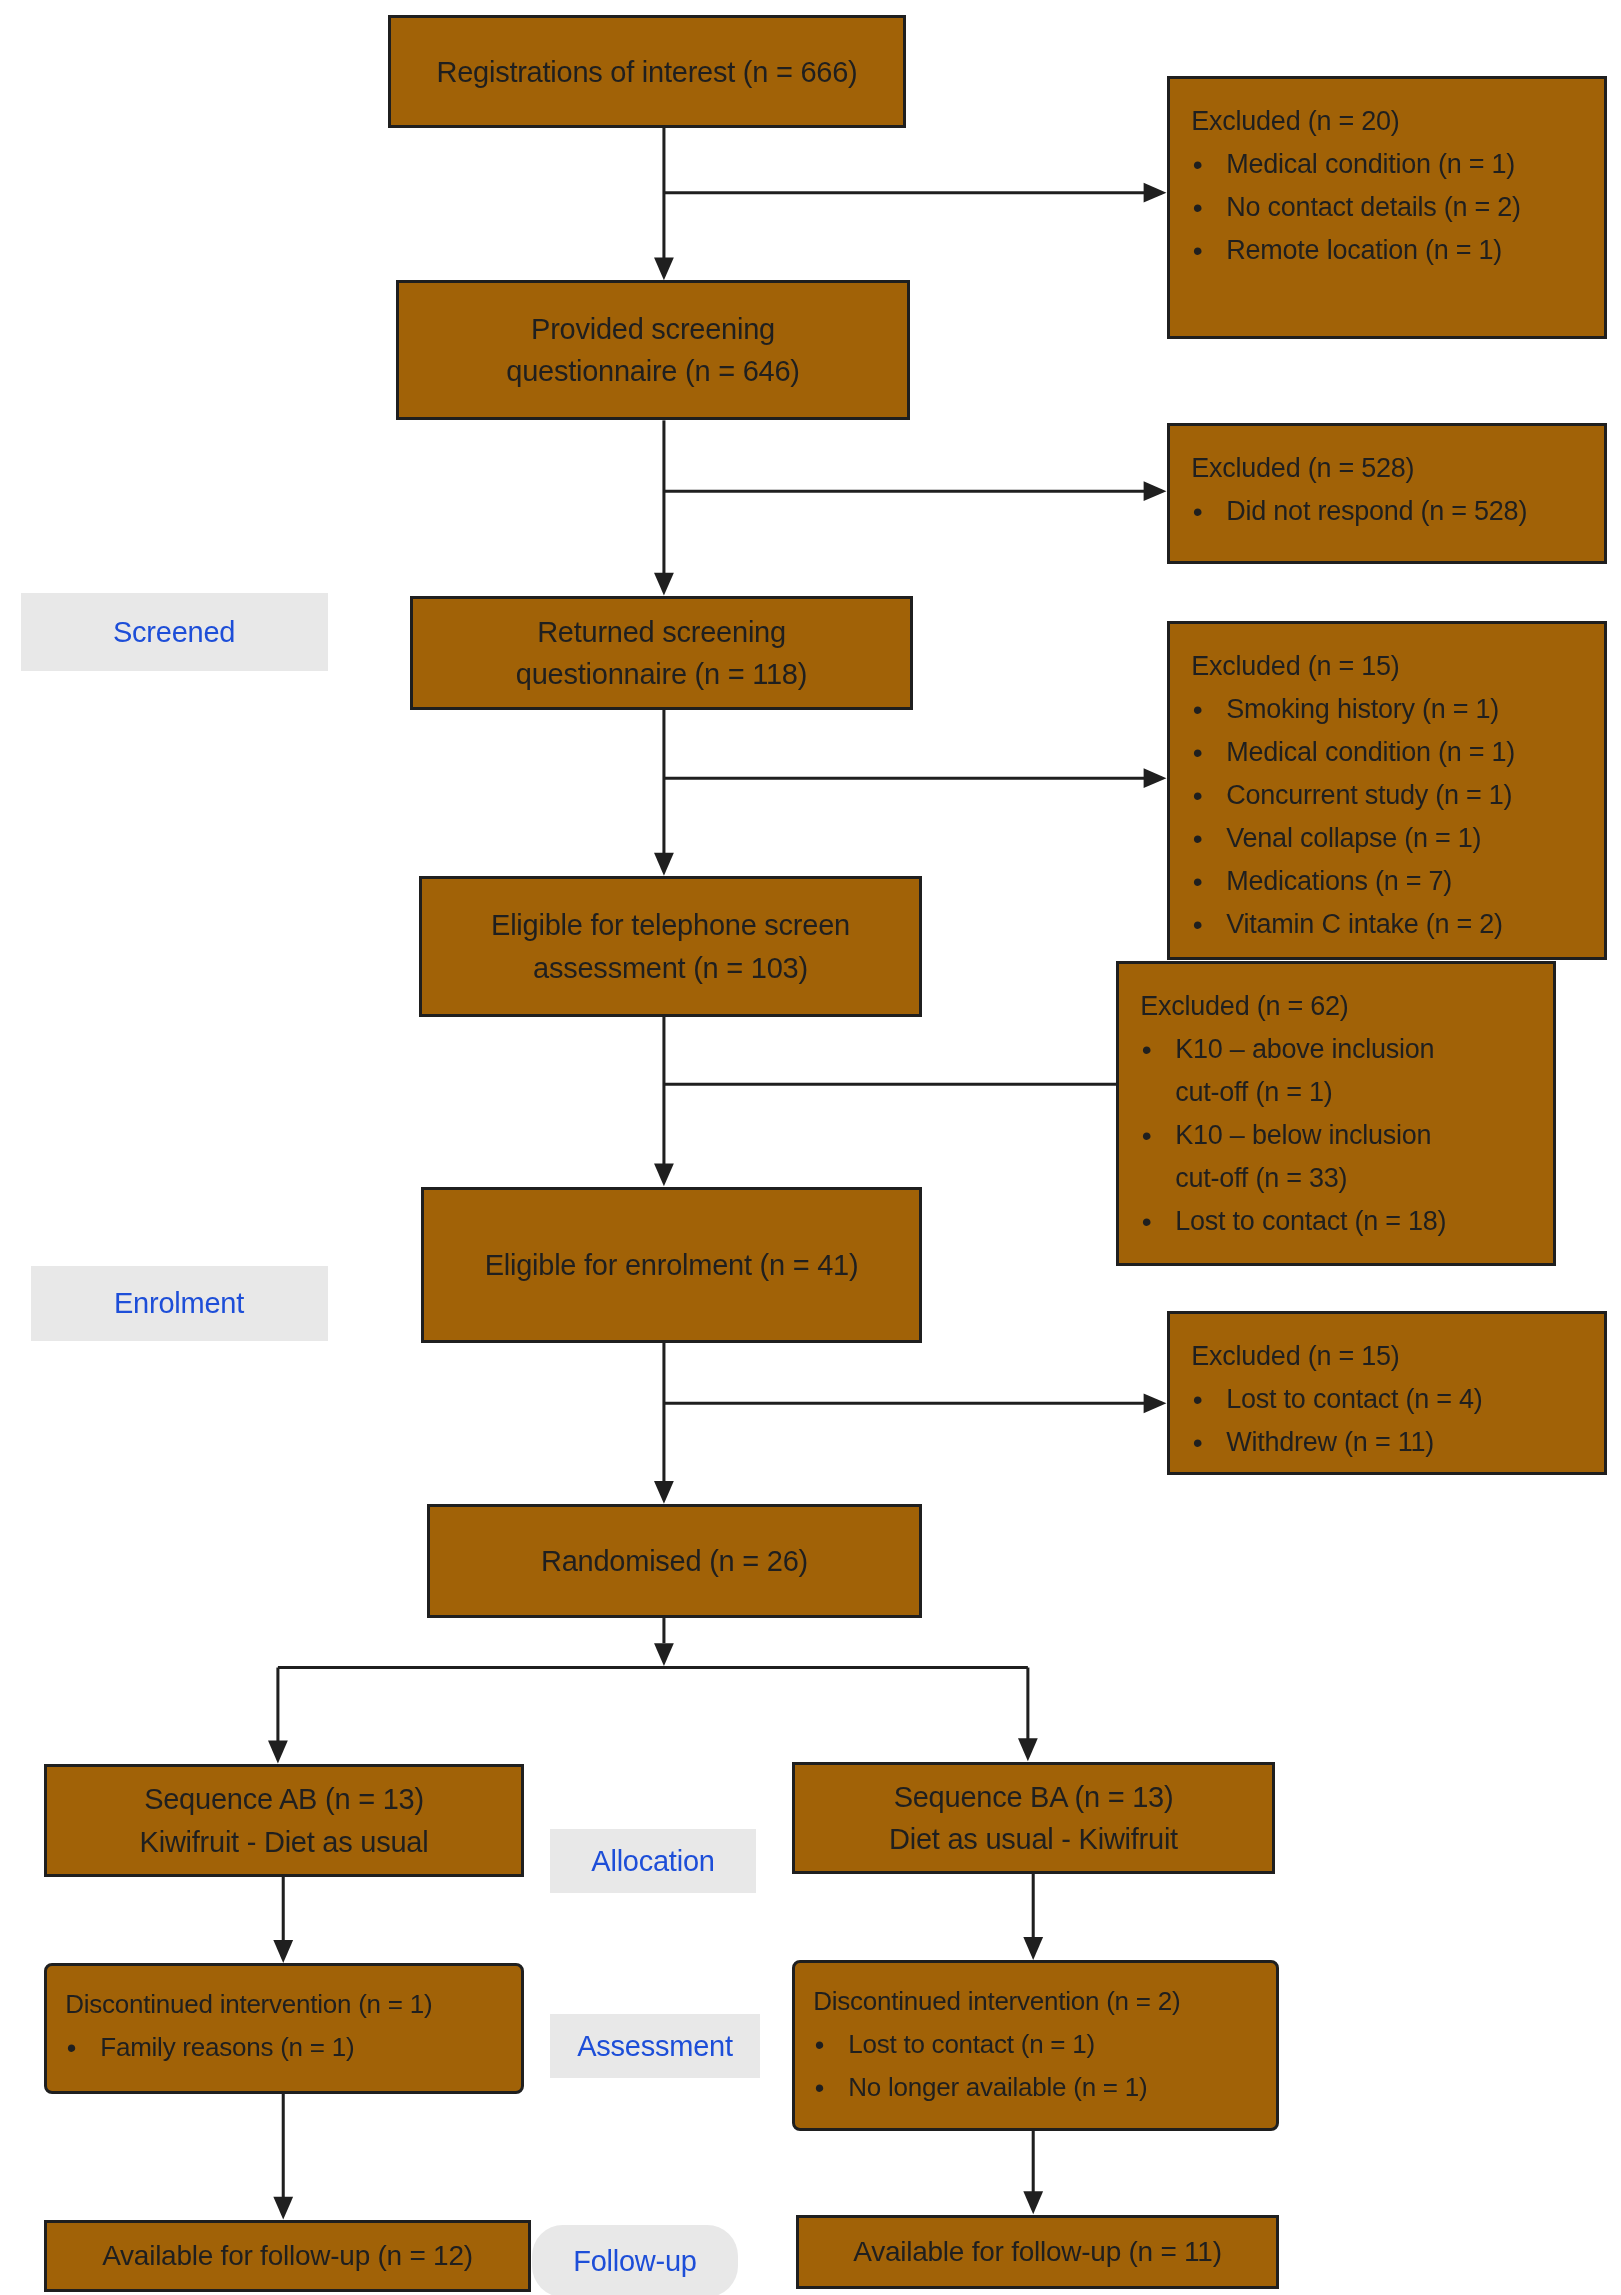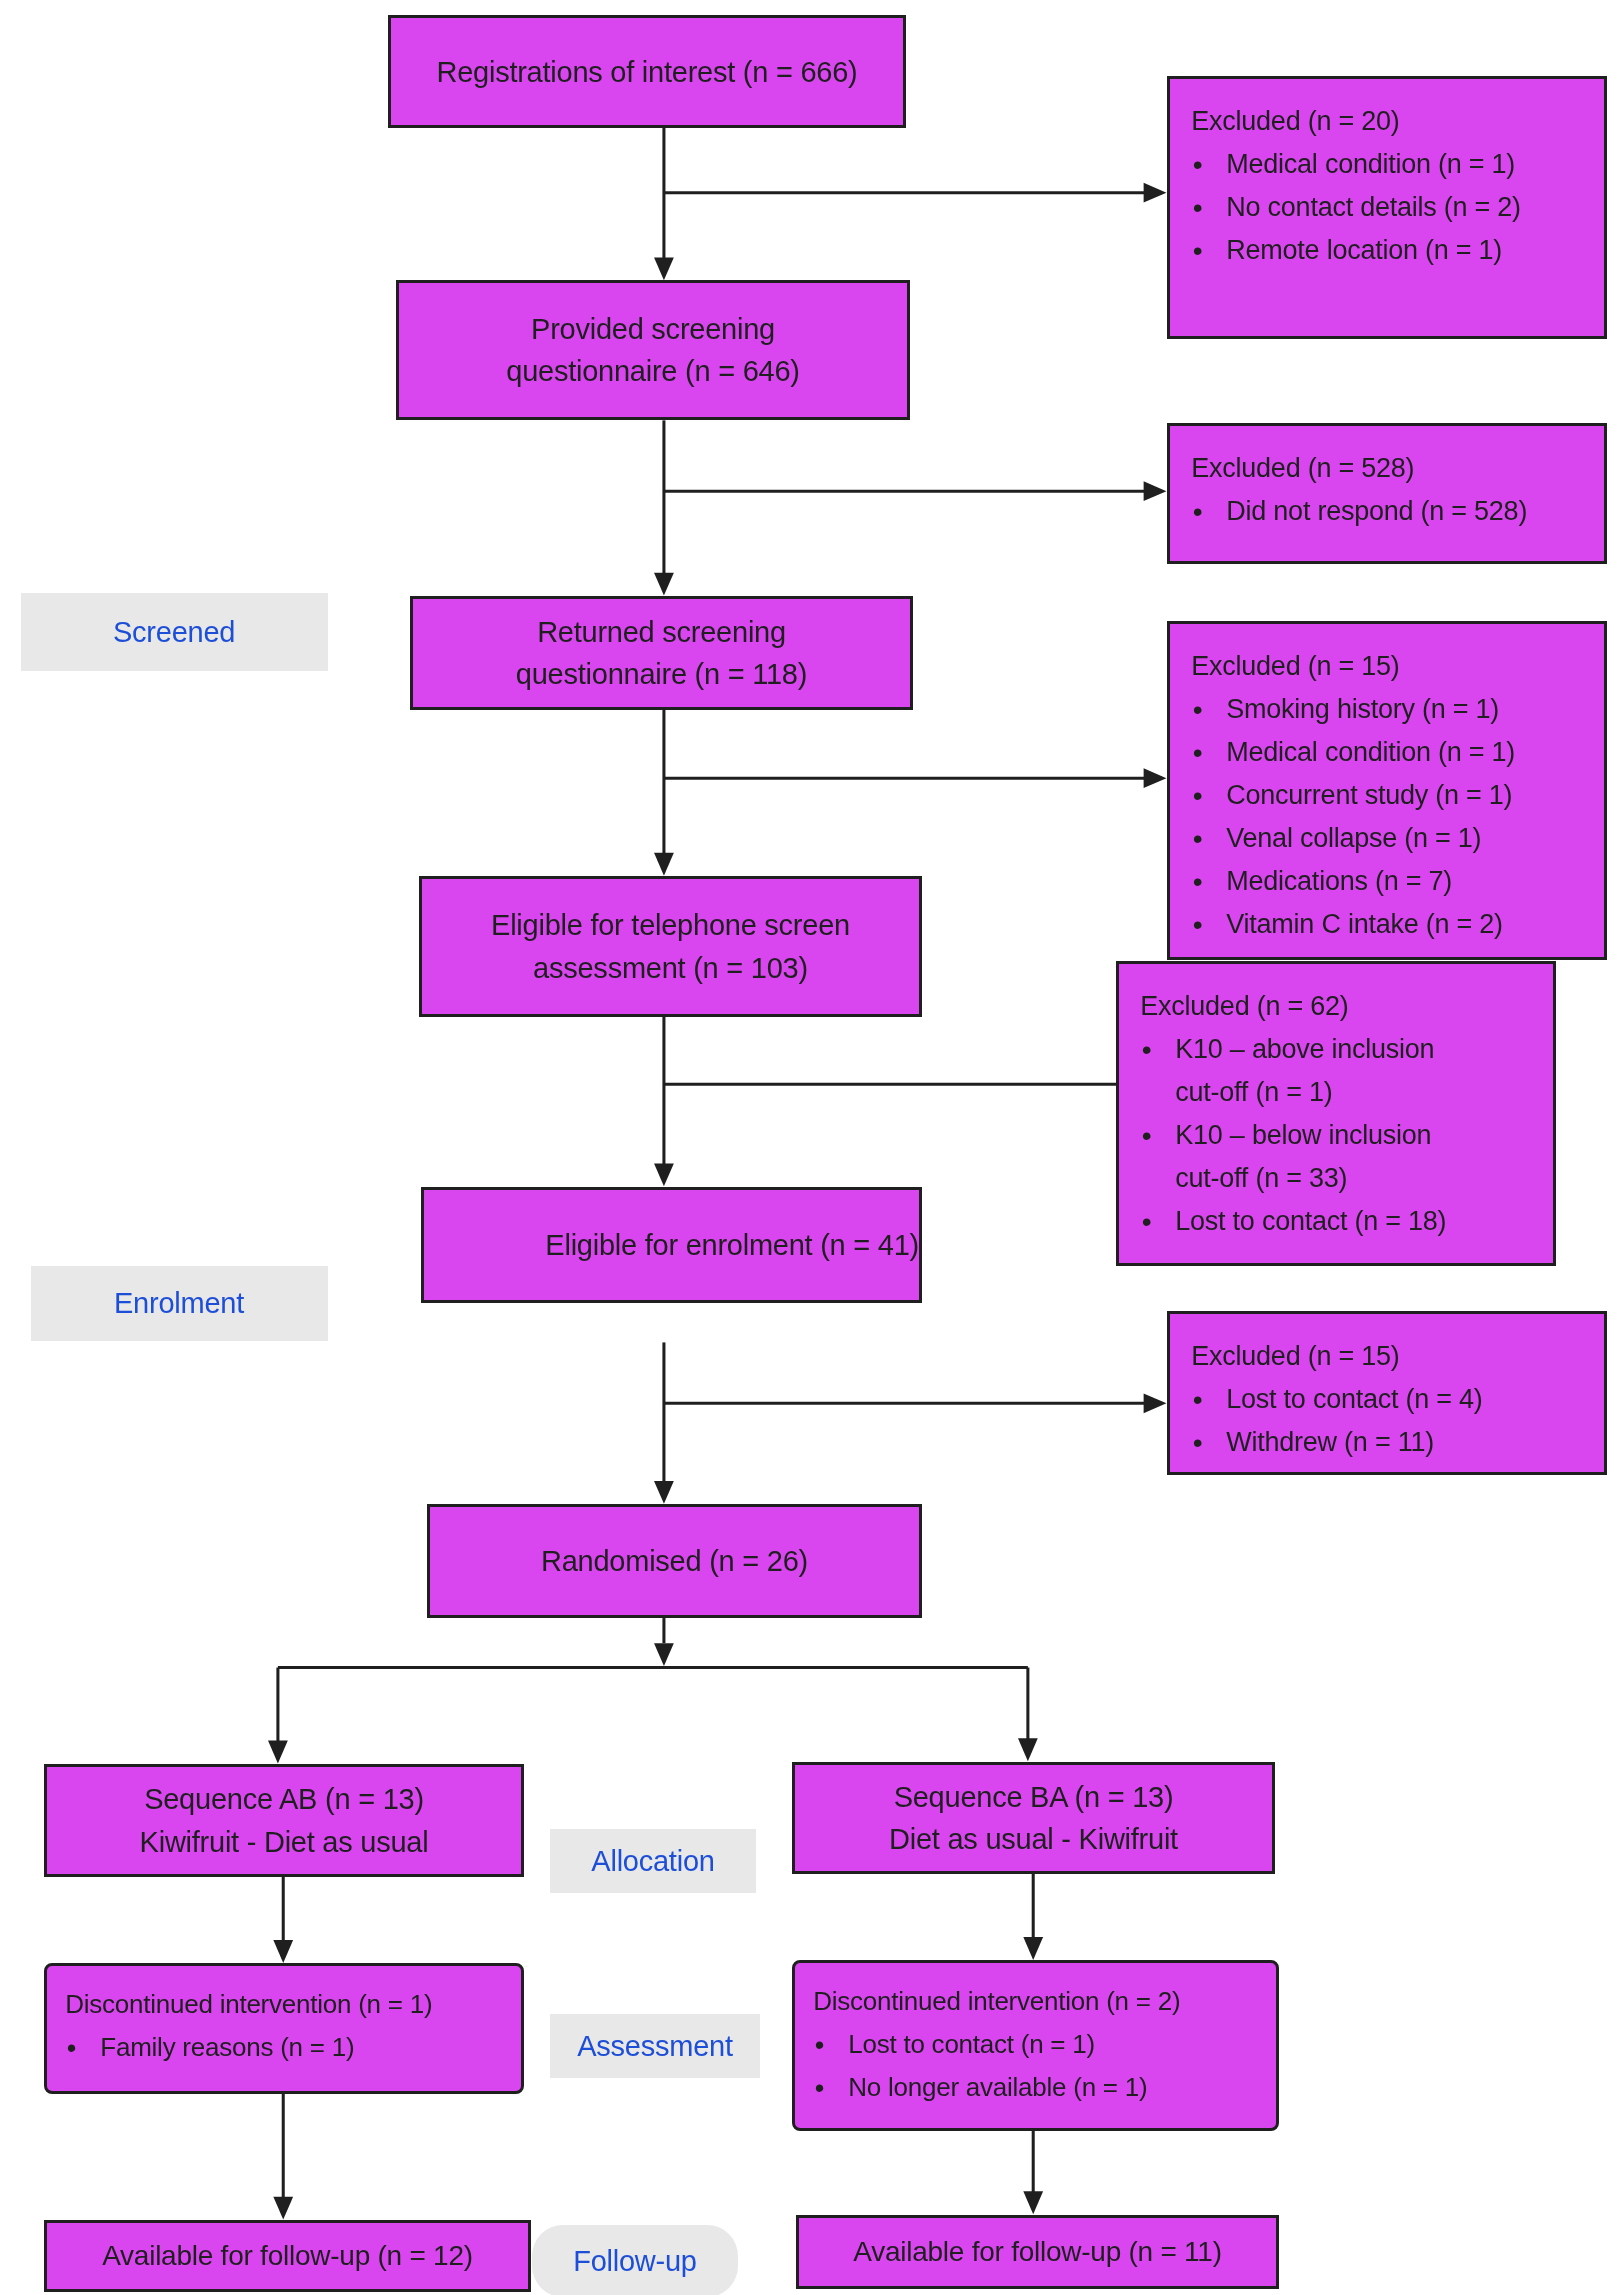--- a/index.html
+++ b/index.html
@@ -8,21 +8,21 @@
     width: 1621px;
     height: 2295px;
     background: #ffffff;
     font-family: "Liberation Sans", sans-serif;
     color: #1f1f1f;
     letter-spacing: -0.02em;
     overflow: hidden;
   }
   .box {
     position: absolute;
-    background: #d946ef;
+    background: #a16207;
     border: 3.8px solid #1f1f1f;
     box-sizing: border-box;
   }
   .center-box {
     display: flex;
     align-items: center;
     justify-content: center;
     text-align: center;
     font-size: 29px;
     line-height: 1.45;
@@ -142,21 +142,21 @@
   <div class="box center-box" style="left:410px; top:596px; width:503px; height:114px;">
     <span>Returned screening
 questionnaire (n = 118)</span>
   </div>
 
   <div class="box center-box" style="left:419px; top:876px; width:503px; height:141px;">
     <span>Eligible for telephone screen
 assessment (n = 103)</span>
   </div>
 
-  <div class="box center-box" style="left:421px; top:1187px; width:501px; height:116px;justify-content:flex-end;">
+  <div class="box center-box" style="left:421px; top:1187px; width:501px; height:156px;">
     <span>Eligible for enrolment (n = 41)</span>
   </div>
 
   <div class="box center-box" style="left:427px; top:1504px; width:495px; height:114px;">
     <span>Randomised (n = 26)</span>
   </div>
 
   <div class="box detail-box" style="left:1167px; top:76px; width:440px; height:263px;">
     <div class="box-title">Excluded (n = 20)</div>
     <ul>

